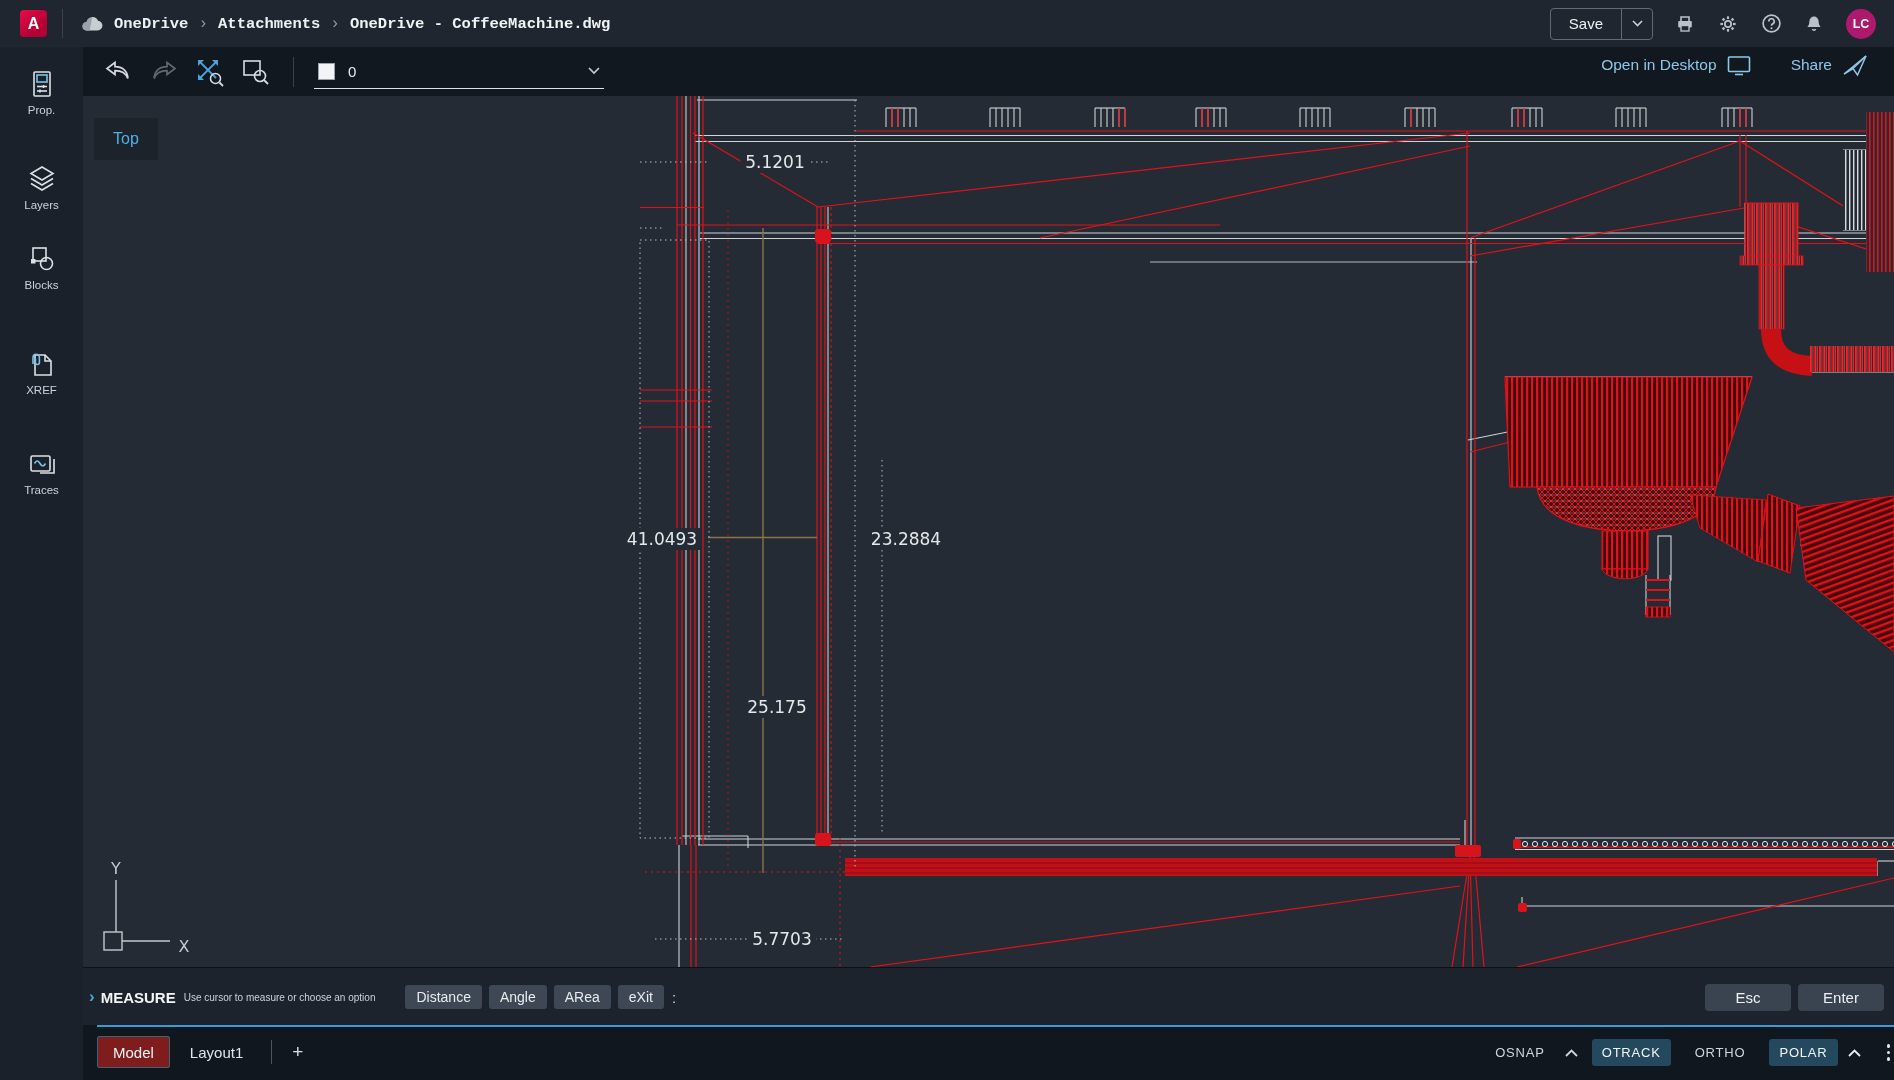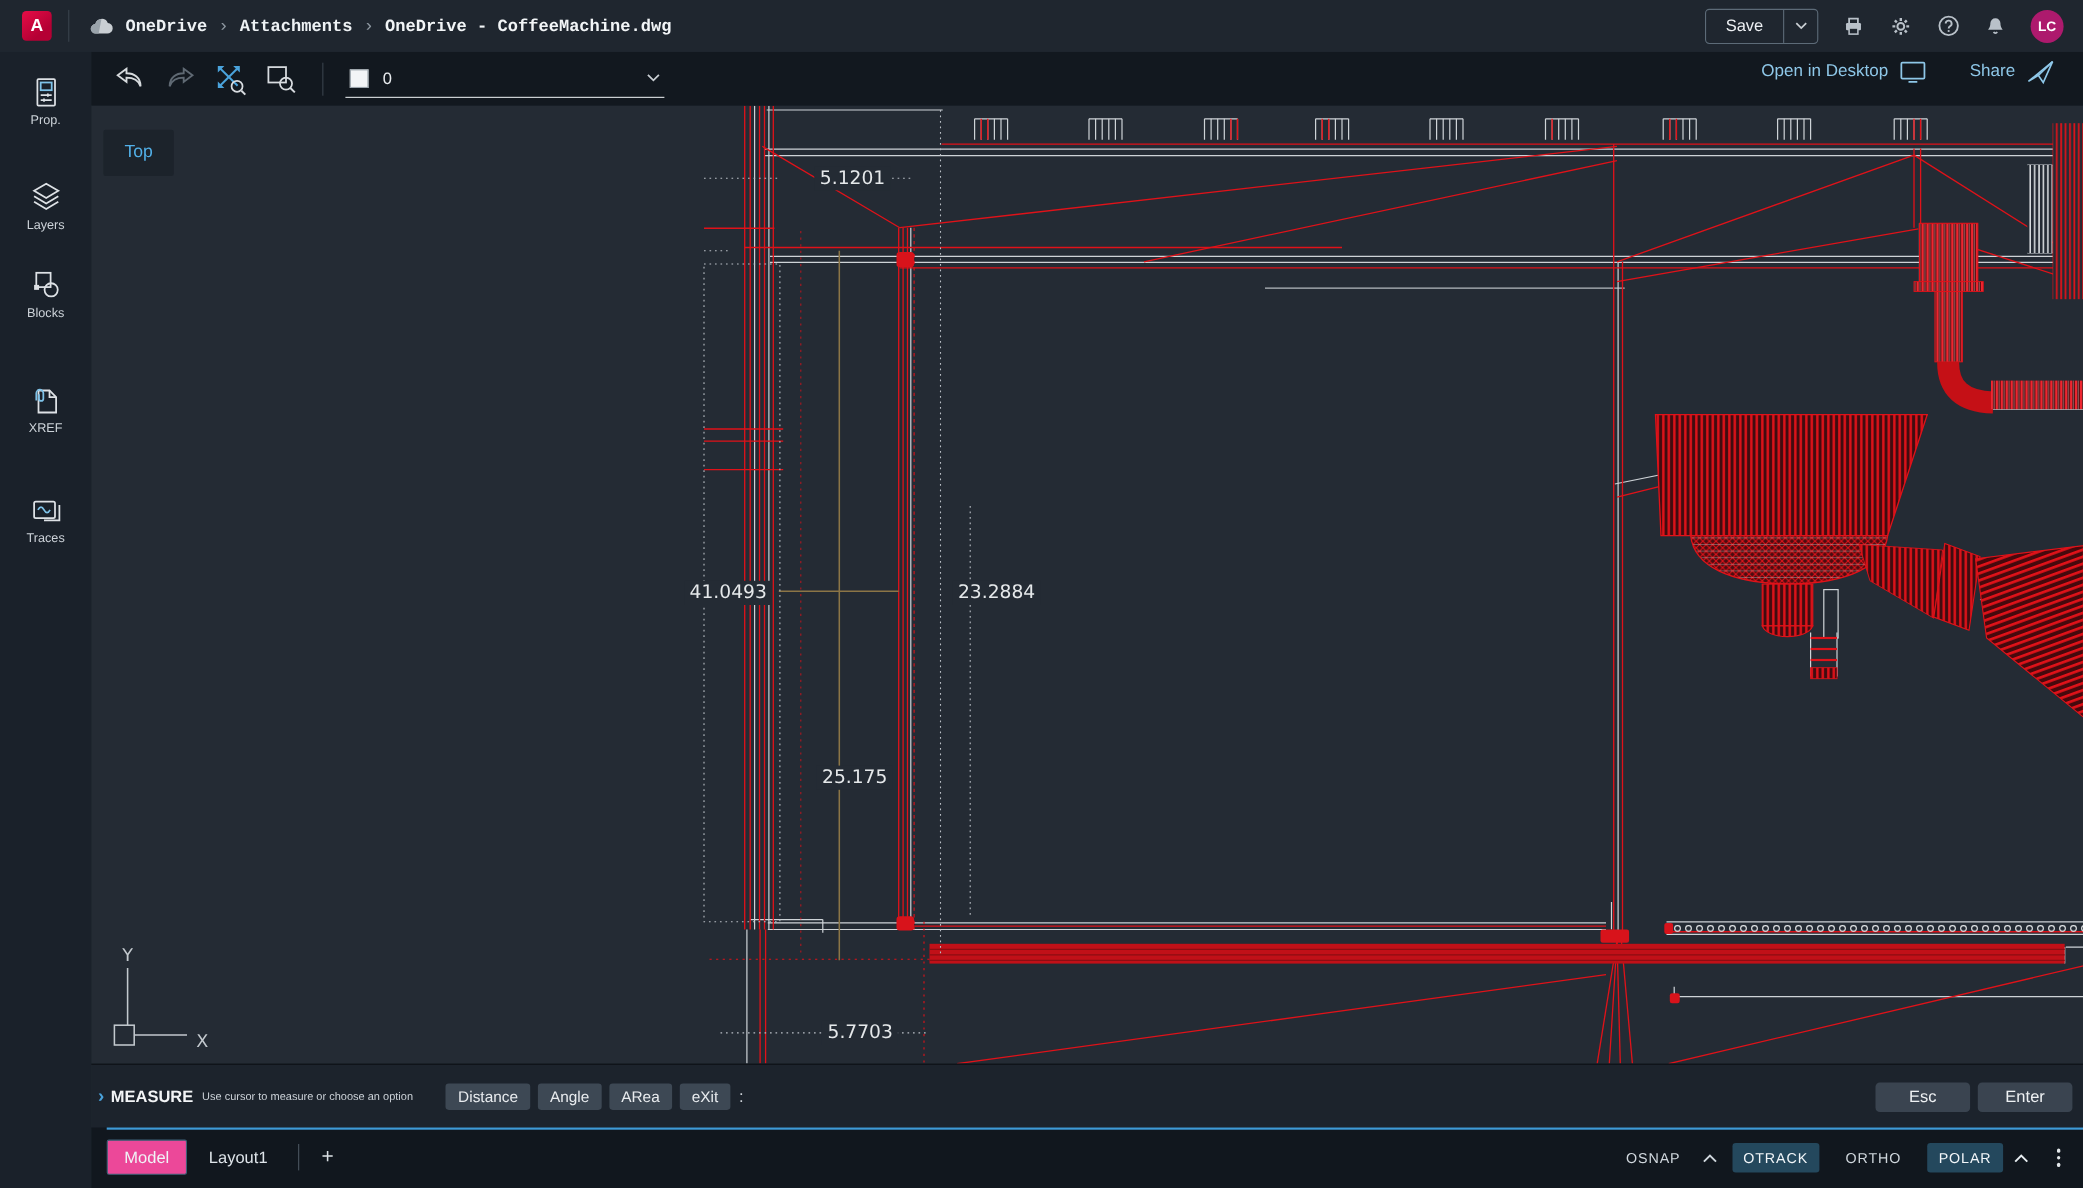--- a/index.html
+++ b/index.html
@@ -64,24 +64,24 @@
   .cmd-keys{position:absolute;right:10px;top:0;height:58px;display:flex;align-items:center;gap:7px;}
   .keybtn{background:#3a4450;border-radius:4px;min-width:58px;padding:5px 14px;text-align:center;
           font-size:15px;color:#eef1f3;cursor:pointer;}
 
   
   .statusbar{position:absolute;left:83px;top:1025px;width:1811px;height:55px;background:#11171e;z-index:20;}
   .statusbar::before{content:"";position:absolute;left:14px;right:0;top:0;height:2px;background:#3e9ad6;}
   .tabs{position:absolute;left:14px;top:11px;display:flex;align-items:center;gap:4px;}
   .tab{height:30px;display:flex;align-items:center;padding:0 15px;font-size:15px;color:#dfe5ea;
        cursor:pointer;border:1px solid transparent;border-radius:2px;}
-  .tab.active{background:#ec4899;border-color:#3e6278;color:#f0f4f7;}
+  .tab.active{background:#7f1d1d;border-color:#3e6278;color:#f0f4f7;}
   .tab-sep{width:1px;height:24px;background:#4a545e;margin:0 8px;}
   .addtab{font-size:19px;color:#d9dee2;cursor:pointer;padding:0 8px;}
-  .toggles{position:absolute;right:17px;top:0;height:55px;display:flex;align-items:center;gap:14px;}
+  .toggles{position:absolute;right:0;top:0;height:55px;display:flex;align-items:center;gap:14px;}
   .toggle{font-size:13px;letter-spacing:.8px;color:#cfd6dc;padding:6px 10px;border-radius:3px;cursor:pointer;}
   .toggle.active{background:#24485d;color:#f2f6f9;}
   .chev-up{display:flex;align-items:center;cursor:pointer;margin-left:-4px;}
   .kebab{display:flex;flex-direction:column;gap:3px;margin-left:8px;cursor:pointer;padding:4px;}
   .kebab .dot{width:3.5px;height:3.5px;border-radius:50%;background:#e3e7ea;}
 </style>
 </head>
 <body>
 
 <div class="app">

